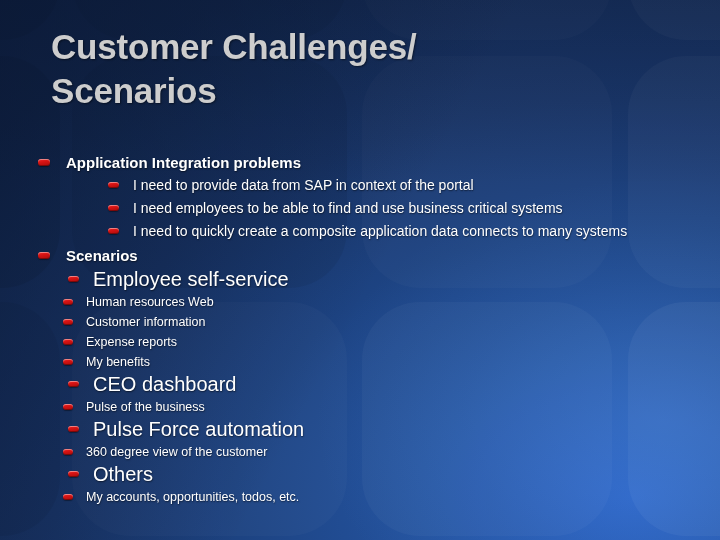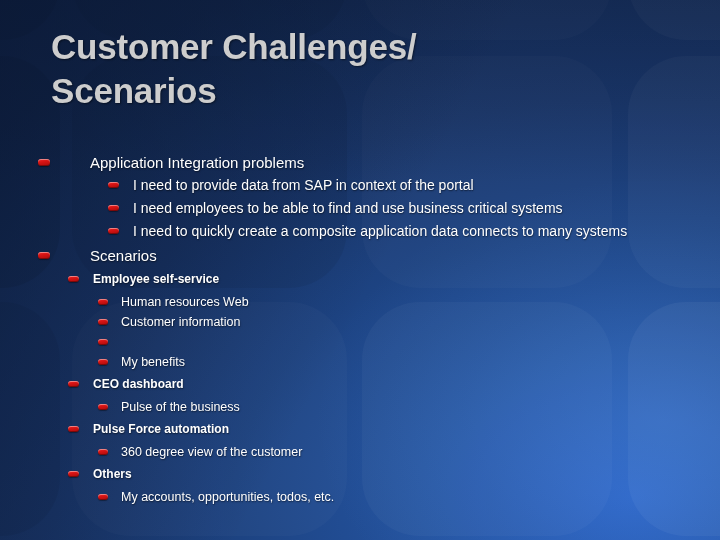--- a/index.html
+++ b/index.html
@@ -91,34 +91,34 @@
     border-radius: 3px;
     background: linear-gradient(170deg, #f03030 0%, #d81414 38%, #a80b0b 100%);
     box-shadow: inset 0 1px 0 rgba(255,255,255,0.42),
                 inset 0 -1px 0 rgba(0,0,0,0.32),
                 0 1px 1px rgba(0,0,0,0.38);
   }
 
   
   .lvl1 { padding-left: 38px; min-height: 21px; margin-bottom: 1px; }
   .lvl1 .bullet { width: 12px; height: 7px; margin-top: 7px; margin-right: 16px; }
-  .lvl1 .txt { font-size: 15px; font-weight: normal; line-height: 21px; margin-left: 24px; }
+  .lvl1 .txt { font-size: 15px; font-weight: bold; line-height: 21px; }
 
   
   .lvl2 { padding-left: 108px; min-height: 23px; }
   .lvl2 .bullet { width: 11px; height: 6px; margin-top: 8px; margin-right: 14px; }
   .lvl2 .txt { font-size: 14px; font-weight: normal; line-height: 23px; }
 
   
   .lvl2b { padding-left: 68px; min-height: 25px; }
   .lvl2b .bullet { width: 11px; height: 6px; margin-top: 9px; margin-right: 14px; }
-  .lvl2b .txt { font-size: 12px; font-weight: bold; line-height: 25px; }
-
-  
-  .lvl3 { padding-left: 98px; min-height: 20px; }
+  .lvl2b .txt { font-size: 20px; font-weight: normal; line-height: 25px; }
+
+  
+  .lvl3 { padding-left: 63px; min-height: 20px; }
   .lvl3 .bullet { width: 10px; height: 6px; margin-top: 7px; margin-right: 13px; }
   .lvl3 .txt { font-size: 12.5px; font-weight: normal; line-height: 20px; }
 
   .txt { white-space: nowrap; }
 </style>
 </head>
 <body>
 
 <div id="slide">
 
@@ -188,20 +188,21 @@
         <span class="txt">Human resources Web</span>
       </div>
 
       <div class="row lvl3">
         <span class="bullet"></span>
         <span class="txt">Customer information</span>
       </div>
 
       <div class="row lvl3">
         <span class="bullet"></span>
+        <span class="txt">Expense reports</span>
       </div>
 
       <div class="row lvl3">
         <span class="bullet"></span>
         <span class="txt">My benefits</span>
       </div>
 
       <div class="row lvl2b">
         <span class="bullet"></span>
         <span class="txt">CEO dashboard</span>

